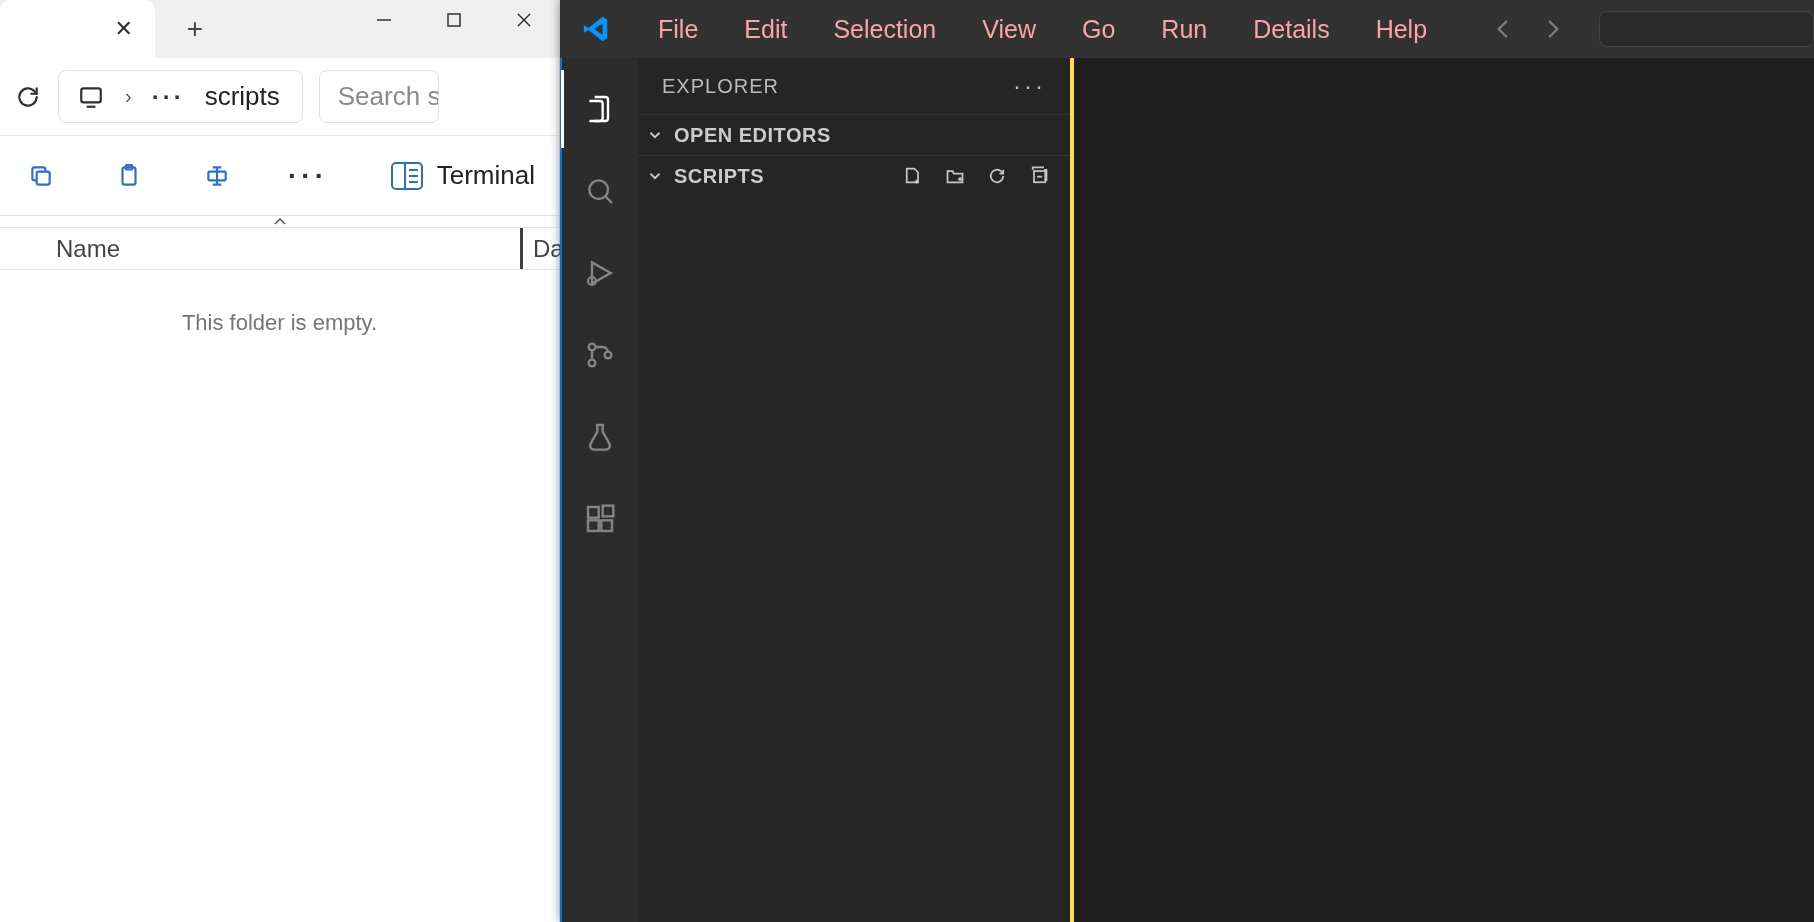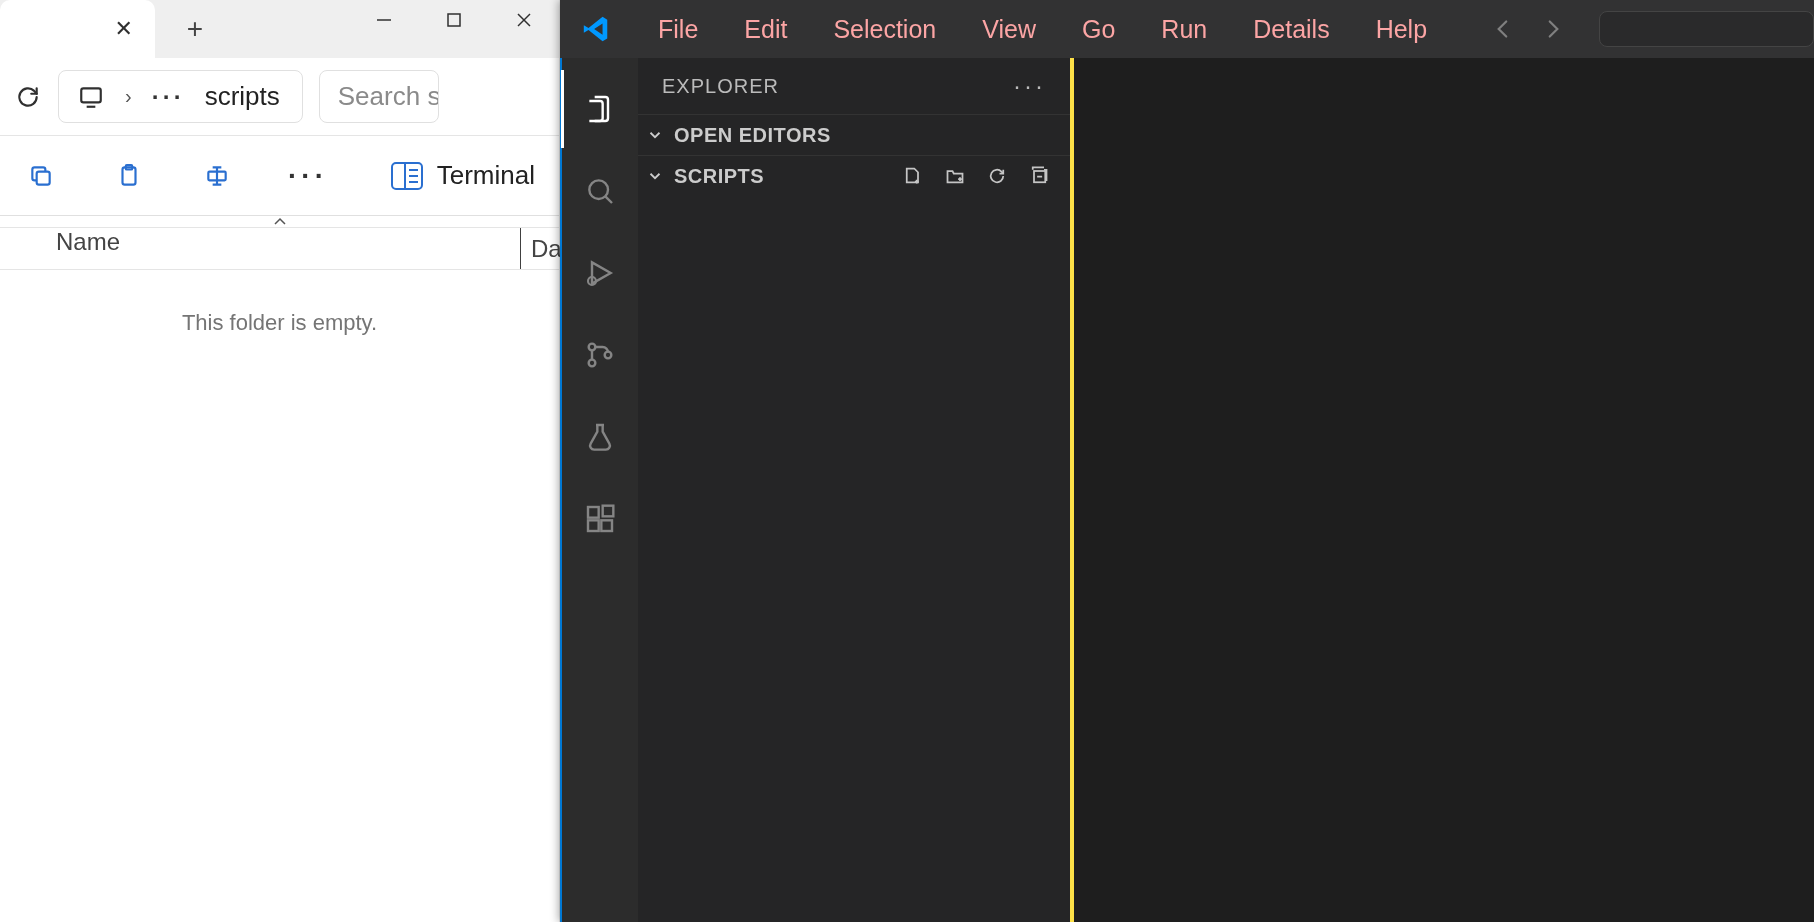--- a/index.html
+++ b/index.html
@@ -132,24 +132,24 @@
   .fe-collapse-caret {
     display:flex; justify-content:center; align-items:center;
     height: 12px; color:#555; font-size:14px; cursor:pointer;
     border-bottom: 1px solid #e5e5e5;
   }
 
   .fe-columns {
     display:flex;
     border-bottom: 1px solid #e5e5e5;
     height: 42px;
-    align-items: flex-start;
+    align-items: center;
   }
   .fe-col-name { flex: 0 0 520px; padding-left: 56px; font-size: 24px; color: #444; }
-  .fe-col-date { flex: 0 0 40px; font-size: 24px; color: #444; border-left: 1px solid #404040; height:100%; display:flex; align-items:center; padding-left:10px; overflow:hidden; }
+  .fe-col-date { flex: 0 0 40px; font-size: 24px; color: #444; border-left: 3px solid #404040; height:100%; display:flex; align-items:center; padding-left:10px; overflow:hidden; }
 
   .fe-empty {
     padding-top: 40px;
     text-align: center;
     font-size: 22px;
     color: #757575;
   }
 
   
   .vs-window {

